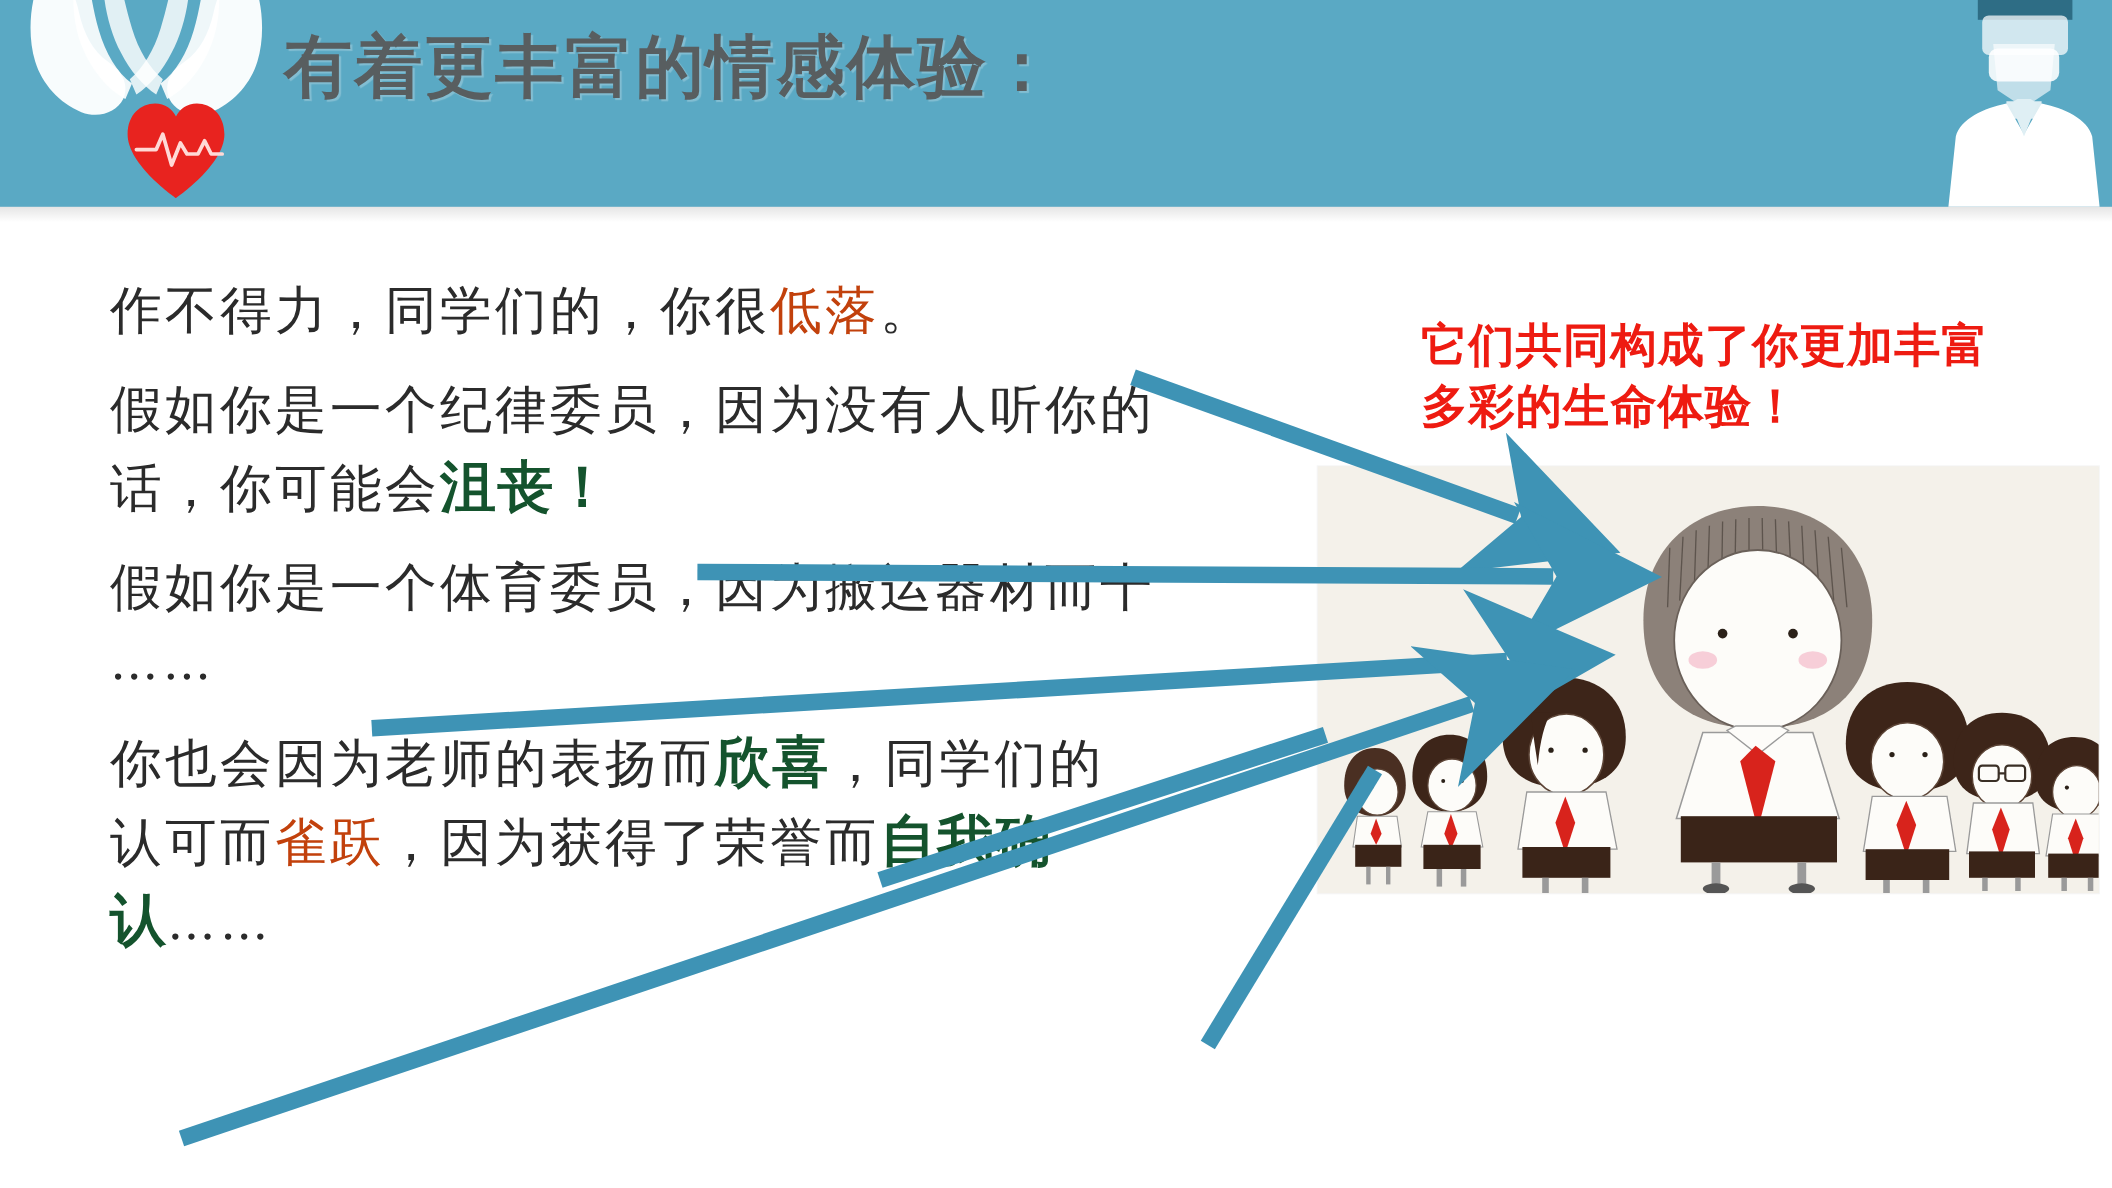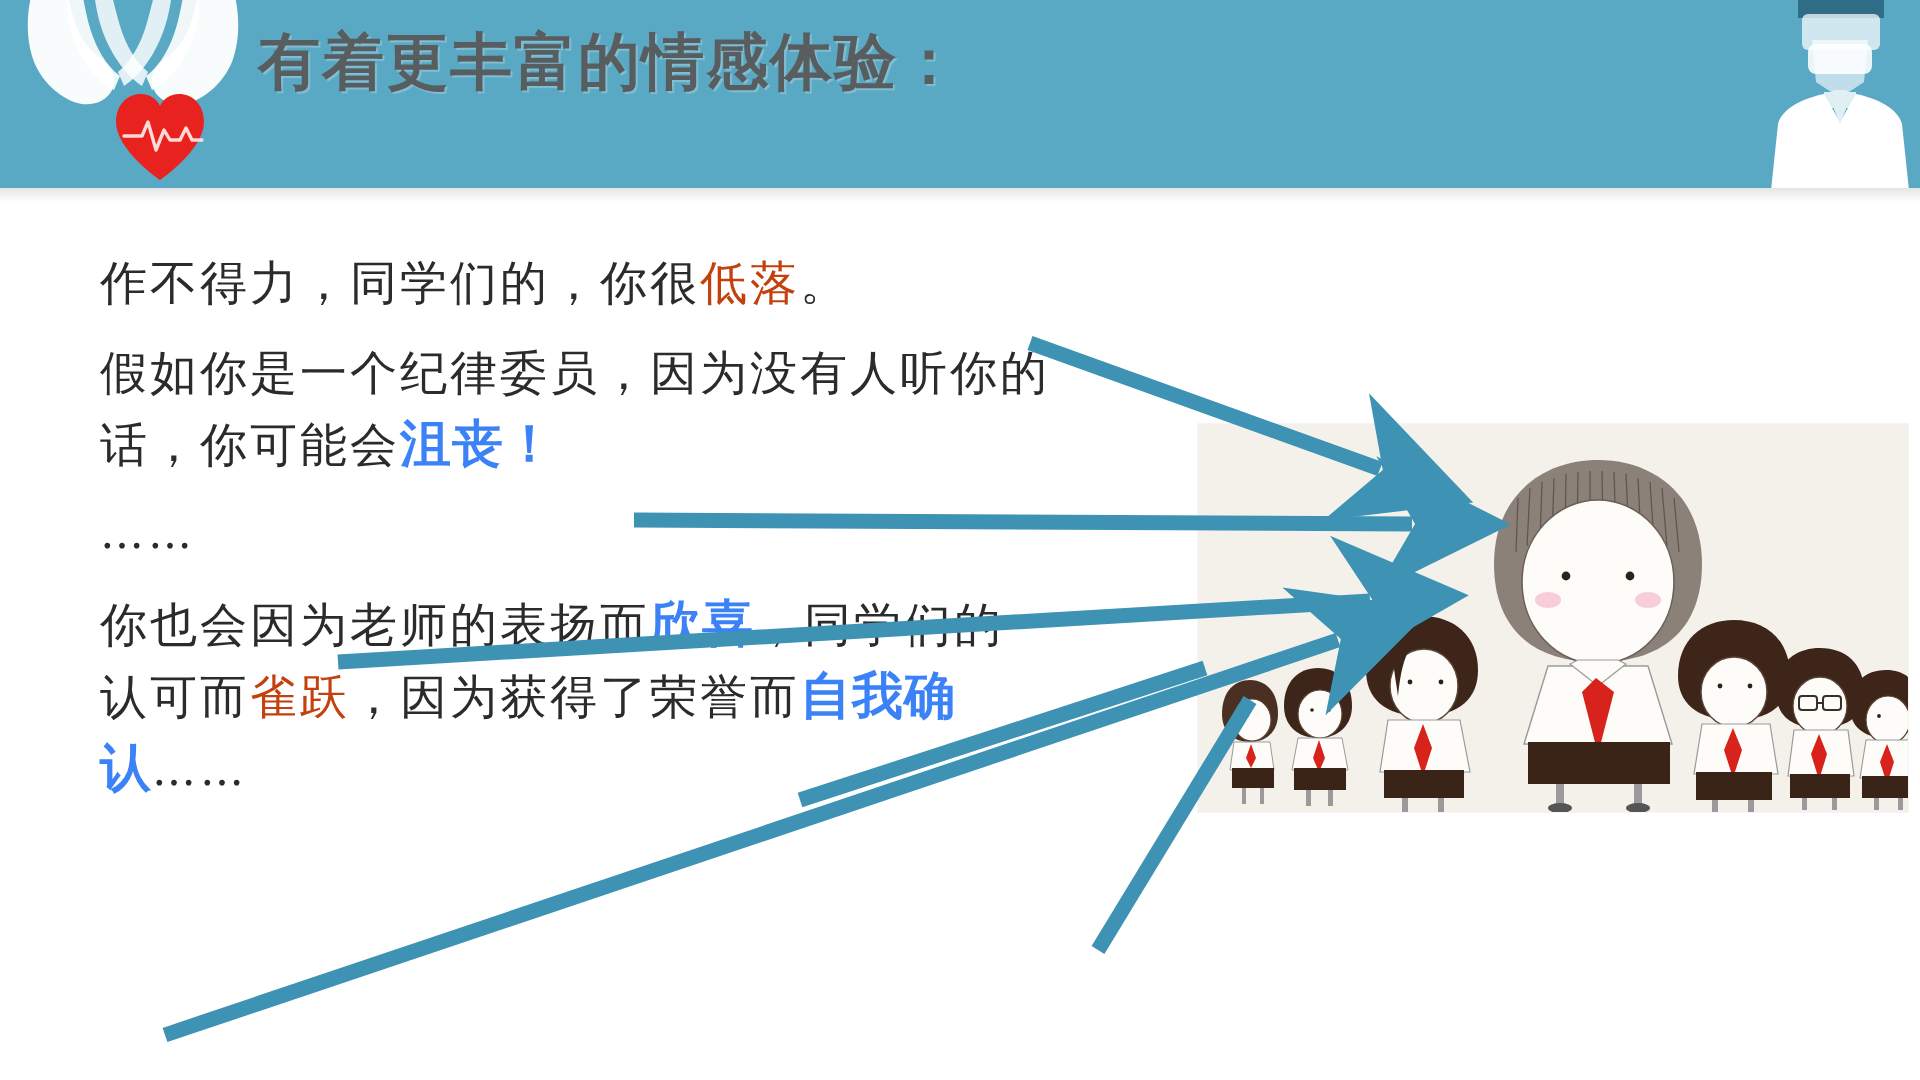--- a/index.html
+++ b/index.html
@@ -89,21 +89,21 @@
   .para {
     margin: 0 0 0 0;
   }
   .para + .para {
     margin-top: 20px;
   }
   .hl {
     color: #c2410c;
   }
   .hl-bold {
-    color: #3b82f6;
+    color: #14532d;
     font-weight: bold;
     font-size: 51px;
     letter-spacing: 1px;
   }
   .ellipsis-line {
     font-size: 44px;
     letter-spacing: 4px;
     color: #2b2b2b;
     line-height: 66px;
   }
@@ -188,33 +188,38 @@
     <div class="para">
       <div><span>作不得力，同学们的，你很</span><span class="hl">低落</span><span>。</span></div>
     </div>
 
     <div class="para">
       <div>假如你是一个纪律委员，因为没有人听你的</div>
       <div><span>话，你可能会</span><span class="hl-bold">沮丧！</span></div>
     </div>
 
     <div class="para">
+      <div>假如你是一个体育委员，因为搬运器材而十</div>
     </div>
 
     <div class="ellipsis-line">……</div>
 
     <div class="gap-line"></div>
 
     <div class="para">
       <div><span>你也会因为老师的表扬而</span><span class="hl-bold">欣喜</span><span>，同学们的</span></div>
       <div><span>认可而</span><span class="hl">雀跃</span><span>，因为获得了荣誉而</span><span class="hl-bold">自我确</span></div>
       <div><span class="hl-bold">认</span><span class="ellipsis-line">……</span></div>
     </div>
   </div>
 
+  <div class="right-callout">
+    <div>它们共同构成了你更加丰富</div>
+    <div>多彩的生命体验！</div>
+  </div>
 
   <div class="photo-frame">
     <svg class="photo-svg" viewBox="0 0 710 388">
       <rect x="0" y="0" width="710" height="388" fill="#f4f1ea"></rect>
 
       <g>
         <path d="M24 290 C24 268 36 256 52 256 C68 256 80 268 80 290 C80 306 70 318 52 318 C34 318 24 306 24 290 Z" fill="#4a2f22"></path>
         <ellipse cx="54" cy="296" rx="19" ry="21" fill="#fdfcf9" stroke="#5c4436" stroke-width="1.2"></ellipse>
         <circle cx="49" cy="292" r="1.6" fill="#2b2119"></circle>
         <path d="M36 318 L72 318 L76 346 L32 346 Z" fill="#fdfcf9" stroke="#9a9a9a" stroke-width="1"></path>

